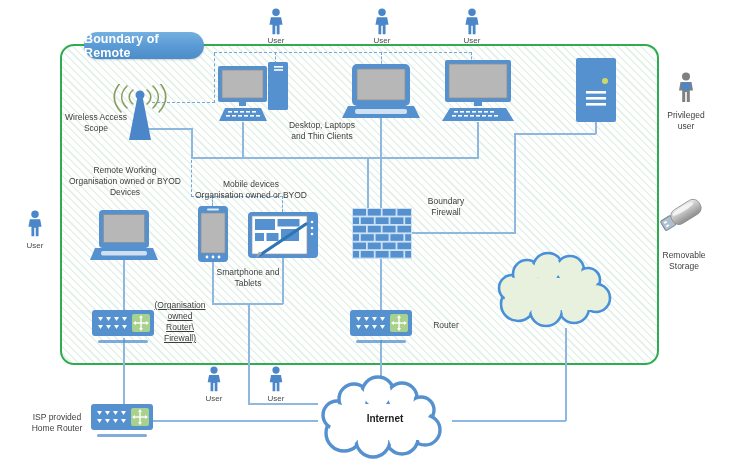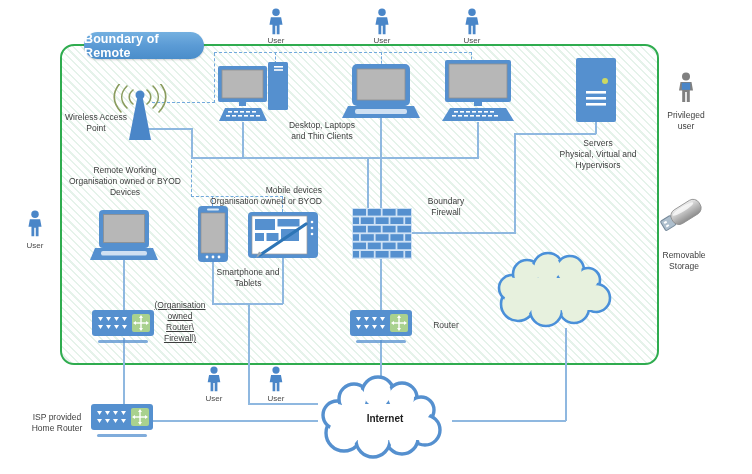--- a/index.html
+++ b/index.html
@@ -441,33 +441,30 @@
   </div>
 
   <div class="lbl userlbl" style="left:261px;top:36px;width:30px;">User</div>
   <div class="lbl userlbl" style="left:367px;top:36px;width:30px;">User</div>
   <div class="lbl userlbl" style="left:457px;top:36px;width:30px;">User</div>
   <div class="lbl userlbl" style="left:20px;top:241px;width:30px;">User</div>
   <div class="lbl userlbl" style="left:199px;top:394px;width:30px;">User</div>
   <div class="lbl userlbl" style="left:261px;top:394px;width:30px;">User</div>
 
   <div class="lbl" style="left:52px;top:112px;width:88px;">Wireless Access
-Point</div>
+Scope</div>
   <div class="lbl" style="left:272px;top:120px;width:100px;">Desktop, Laptops
 and Thin Clients</div>
   <div class="lbl" style="left:56px;top:165px;width:138px;">Remote Working
 Organisation owned or BYOD
 Devices</div>
-  <div class="lbl" style="left:180px;top:185px;width:142px;text-align:right;">Mobile devices
+  <div class="lbl" style="left:180px;top:179px;width:142px;">Mobile devices
 Organisation owned or BYOD</div>
   <div class="lbl" style="left:200px;top:267px;width:96px;">Smartphone and
 Tablets</div>
-  <div class="lbl" style="left:536px;top:138px;width:124px;">Servers
-Physical, Virtual and
-Hypervisors</div>
   <div class="lbl" style="left:416px;top:196px;width:60px;">Boundary
 Firewall</div>
   <div class="lbl" style="left:424px;top:320px;width:44px;">Router</div>
   <div class="lbl" style="left:148px;top:300px;width:64px;text-decoration:underline;">(Organisation
 owned
 Router\
 Firewall)</div>
   <div class="lbl" style="left:24px;top:412px;width:66px;">ISP provided
 Home Router</div>
   <div class="lbl" style="left:660px;top:110px;width:52px;">Privileged

